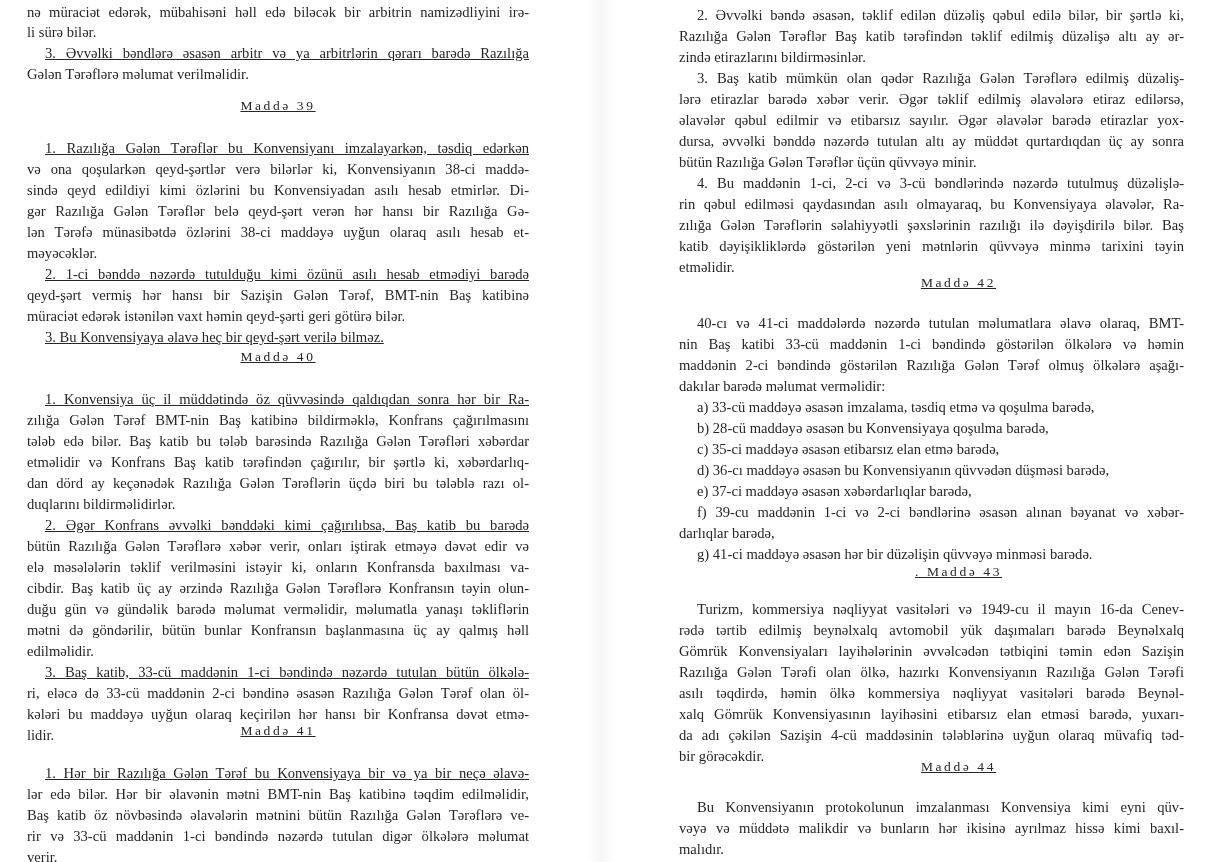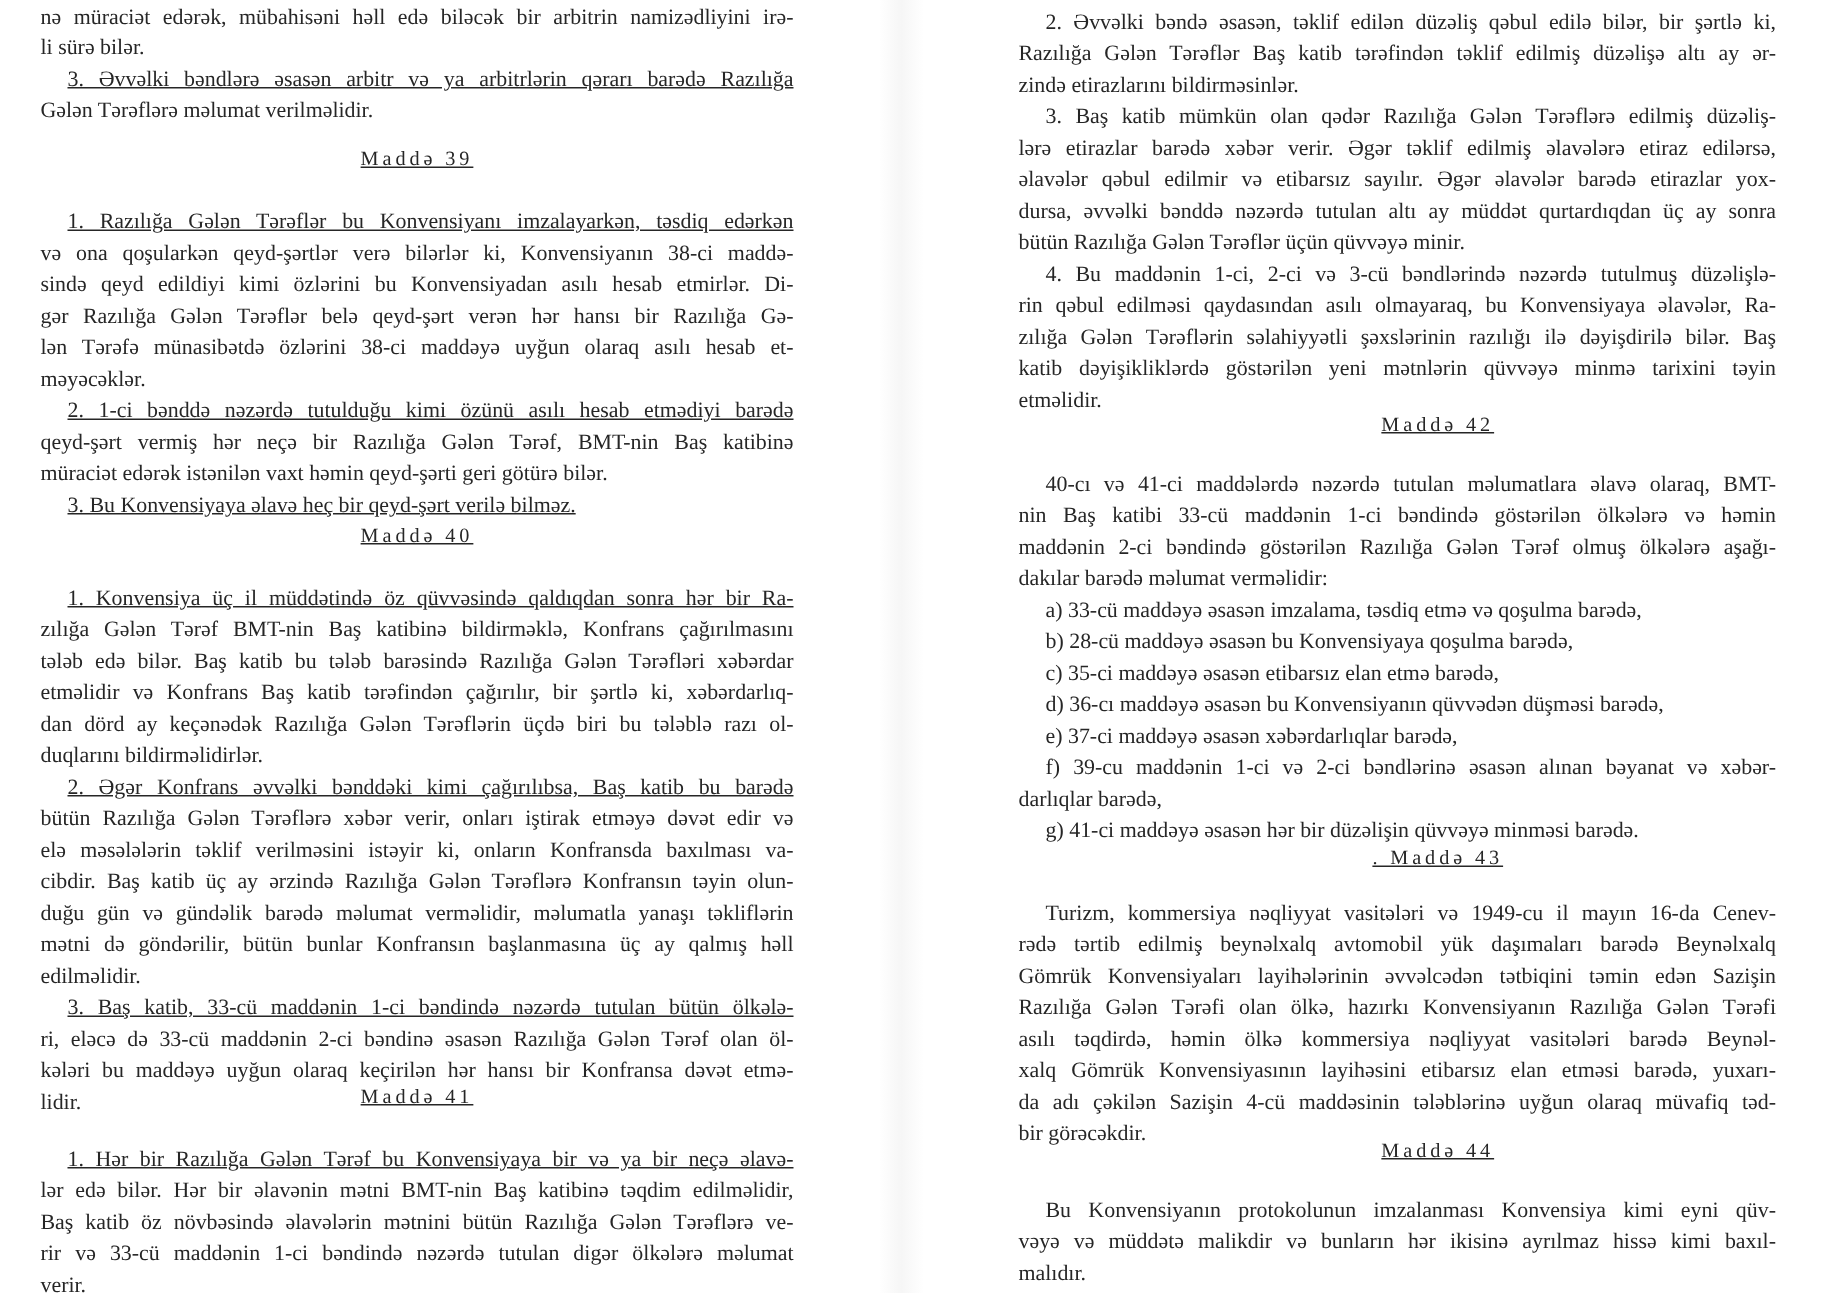--- a/index.html
+++ b/index.html
@@ -55,21 +55,21 @@
   <div class="ln" style="top:64px">Gələn Tərəflərə məlumat verilməlidir.</div>
 
   <div class="heading" style="top:96px">Maddə 39</div>
   <div class="ln ind j" style="top:138px">1. Razılığa Gələn Tərəflər bu Konvensiyanı imzalayarkən, təsdiq edərkən</div>
   <div class="ln j" style="top:159px">və ona qoşularkən qeyd-şərtlər verə bilərlər ki, Konvensiyanın 38-ci maddə-</div>
   <div class="ln j" style="top:180px">sində qeyd edildiyi kimi özlərini bu Konvensiyadan asılı hesab etmirlər. Di-</div>
   <div class="ln j" style="top:201px">gər Razılığa Gələn Tərəflər belə qeyd-şərt verən hər hansı bir Razılığa Gə-</div>
   <div class="ln j" style="top:222px">lən Tərəfə münasibətdə özlərini 38-ci maddəyə uyğun olaraq asılı hesab et-</div>
   <div class="ln" style="top:243px">məyəcəklər.</div>
   <div class="ln ind j" style="top:264px">2. 1-ci bənddə nəzərdə tutulduğu kimi özünü asılı hesab etmədiyi barədə</div>
-  <div class="ln j" style="top:285px">qeyd-şərt vermiş hər neçə bir Razılığa Gələn Tərəf, BMT-nin Baş katibinə</div>
+  <div class="ln j" style="top:285px">qeyd-şərt vermiş hər hansı bir Sazişin Gələn Tərəf, BMT-nin Baş katibinə</div>
   <div class="ln" style="top:306px">müraciət edərək istənilən vaxt həmin qeyd-şərti geri götürə bilər.</div>
   <div class="ln ind" style="top:327px">3. Bu Konvensiyaya əlavə heç bir qeyd-şərt verilə bilməz.</div>
 
   <div class="heading" style="top:347px">Maddə 40</div>
   <div class="ln ind j" style="top:389px">1. Konvensiya üç il müddətində öz qüvvəsində qaldıqdan sonra hər bir Ra-</div>
   <div class="ln j" style="top:410px">zılığa Gələn Tərəf BMT-nin Baş katibinə bildirməklə, Konfrans çağırılmasını</div>
   <div class="ln j" style="top:431px">tələb edə bilər. Baş katib bu tələb barəsində Razılığa Gələn Tərəfləri xəbərdar</div>
   <div class="ln j" style="top:452px">etməlidir və Konfrans Baş katib tərəfindən çağırılır, bir şərtlə ki, xəbərdarlıq-</div>
   <div class="ln j" style="top:473px">dan dörd ay keçənədək Razılığa Gələn Tərəflərin üçdə biri bu tələblə razı ol-</div>
   <div class="ln" style="top:494px">duqlarını bildirməlidirlər.</div>

